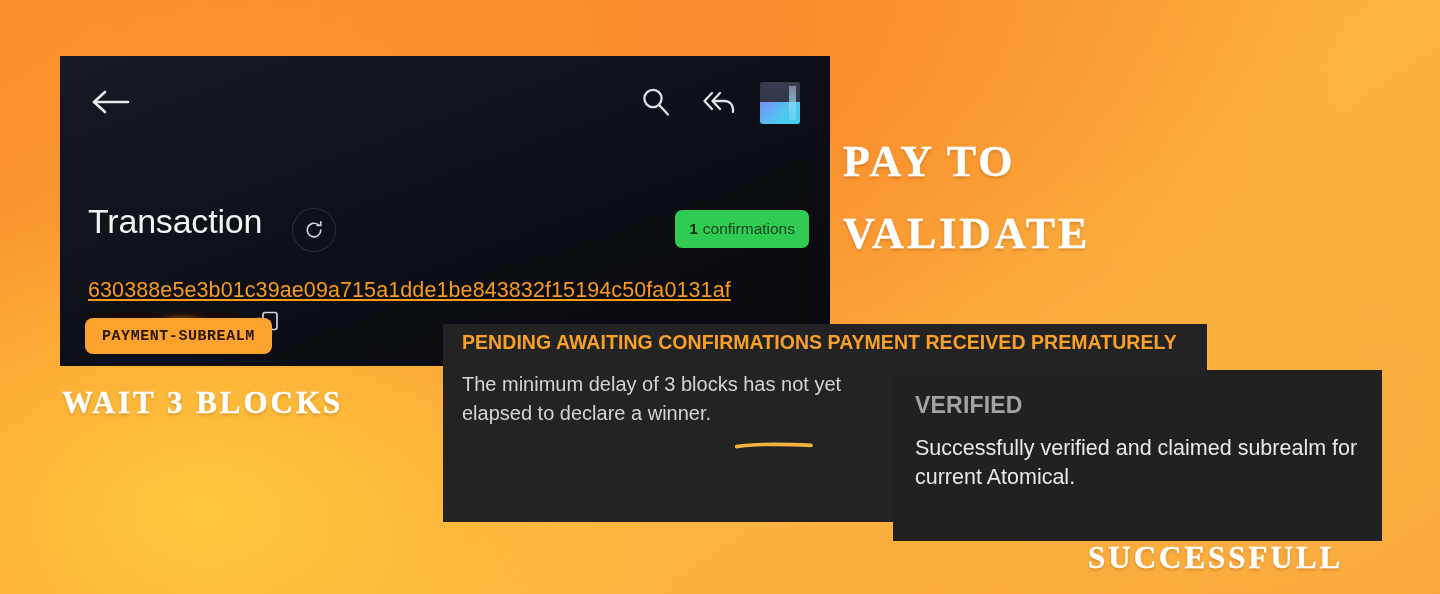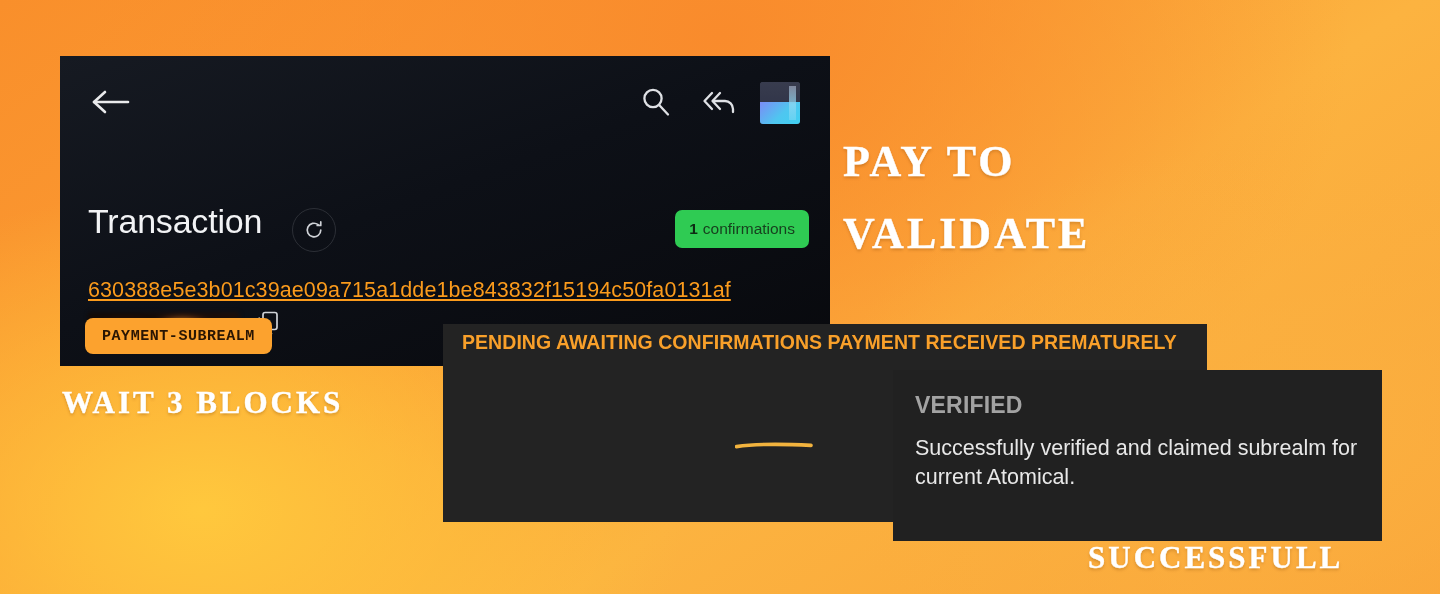--- a/index.html
+++ b/index.html
@@ -289,20 +289,21 @@
         </div>
       </div>
 
     </div>
   </div>
 
   <div id="payment-badge">PAYMENT-SUBREALM</div>
 
   <div id="pending-panel">
     <div id="pending-title">PENDING AWAITING CONFIRMATIONS PAYMENT RECEIVED PREMATURELY</div>
+    <div id="pending-body">The minimum delay of 3 blocks has not yet elapsed to declare a winner.</div>
   </div>
 
   <svg id="blocks-underline" viewBox="0 0 78 7" aria-hidden="true">
     <path d="M1.5 4.6 C18 2.2, 46 1.8, 76 3.4" stroke="#f2b33e" stroke-width="3.6" fill="none" stroke-linecap="round"></path>
   </svg>
 
   <div id="verified-panel">
     <div id="verified-title">VERIFIED</div>
     <div id="verified-body">Successfully verified and claimed subrealm for current Atomical.</div>
   </div>

